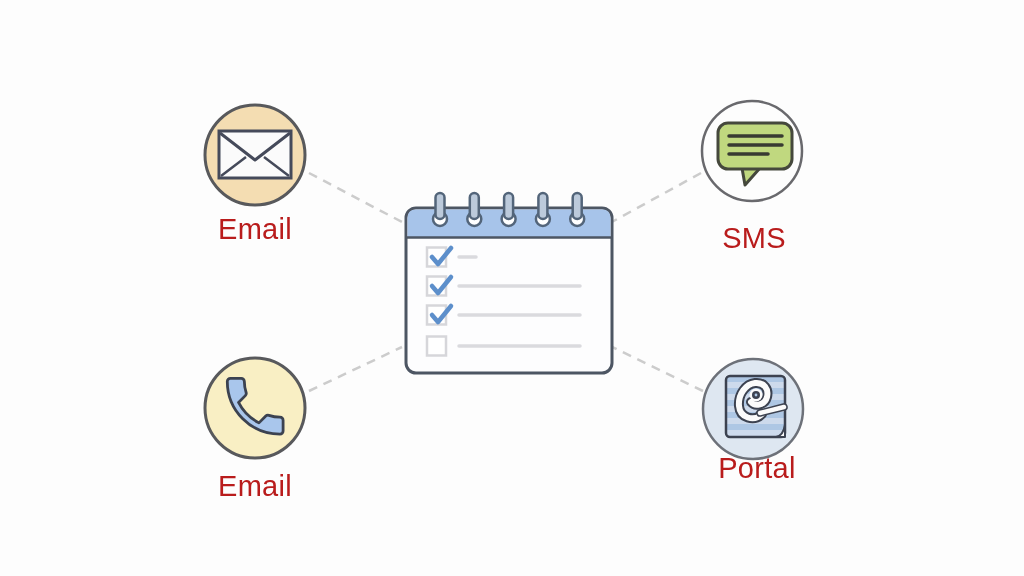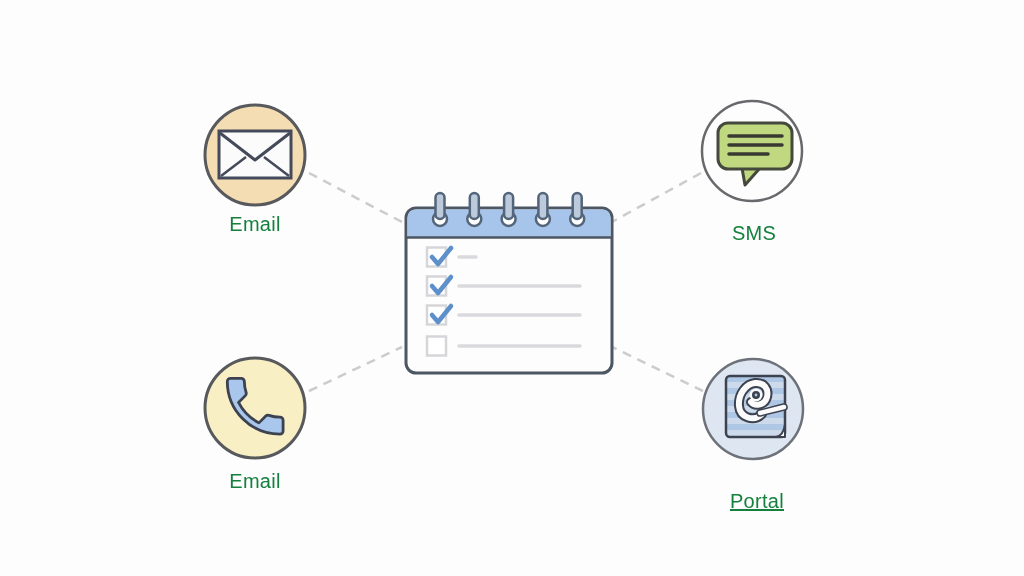--- a/index.html
+++ b/index.html
@@ -15,23 +15,23 @@
     overflow:hidden;
   }
   .connectors{
     position:absolute;left:0;top:0;width:1024px;height:576px;
   }
   .node{position:absolute;}
   .node svg{display:block;}
   .node-label{
     position:absolute;
     transform:translateX(-50%);
-    font-size:20px;
+    font-size:29px;
     letter-spacing:.3px;
-    color:#15803d;
+    color:#b91c1c;
     white-space:nowrap;
   }
   .center-cal{position:absolute;left:398px;top:189px;}
 </style>
 </head>
 <body>
 
 <div class="canvas">
 
   <svg class="connectors" viewBox="0 0 1024 576">
@@ -90,21 +90,21 @@
       <path d="M63,59 C55,67 41,63 40,51 C39,39 47,29 56,28 C65,27 70,34 68,42 C66,50 56,52 52,47" fill="none" stroke="#3c4250" stroke-width="10" stroke-linecap="round"></path>
       <path d="M63,59 C55,67 41,63 40,51 C39,39 47,29 56,28 C65,27 70,34 68,42 C66,50 56,52 52,47" fill="none" stroke="#fbfbfb" stroke-width="6" stroke-linecap="round"></path>
       <path d="M61,58 L85,52" stroke="#3c4250" stroke-width="7.5" stroke-linecap="round"></path>
       <path d="M61,58 L85,52" stroke="#fbfbfb" stroke-width="4.5" stroke-linecap="round"></path>
       <circle cx="57" cy="40" r="6.5" fill="#fbfbfb"></circle>
       <circle cx="57" cy="40" r="4" fill="#3c4250"></circle>
       <circle cx="57" cy="40" r="1.4" fill="#aec7e4"></circle>
       <path d="M77,82 L86,82 L86,70 Q84,81 77,82 Z" fill="#fdfdfd" stroke="#3c4250" stroke-width="2" stroke-linejoin="round"></path>
     </svg>
   </div>
-  <div class="node-label" style="left:757px;top:490px;text-decoration:underline;">Portal</div>
+  <div class="node-label" style="left:757px;top:452px;">Portal</div>
 
   <div class="center-cal">
     <svg width="222" height="192" viewBox="0 0 222 192">
       <rect x="8" y="19" width="206" height="165" rx="10" fill="#fdfdfe" stroke="#4d5663" stroke-width="3"></rect>
       <path d="M9.5,48 L9.5,29 Q9.5,20.5 18,20.5 L204,20.5 Q212.5,20.5 212.5,29 L212.5,48 Z" fill="#a7c4ea"></path>
       <line x1="8" y1="48.5" x2="214" y2="48.5" stroke="#4d5663" stroke-width="2.5"></line>
       <g id="rings-g">
           <circle cx="42" cy="30" r="7" fill="#ffffff" stroke="#53657a" stroke-width="2.5"></circle>
           <rect x="37.5" y="4" width="9" height="26" rx="4.5" fill="#bccadb" stroke="#53657a" stroke-width="2.5"></rect>
           <circle cx="76.3" cy="30" r="7" fill="#ffffff" stroke="#53657a" stroke-width="2.5"></circle>

